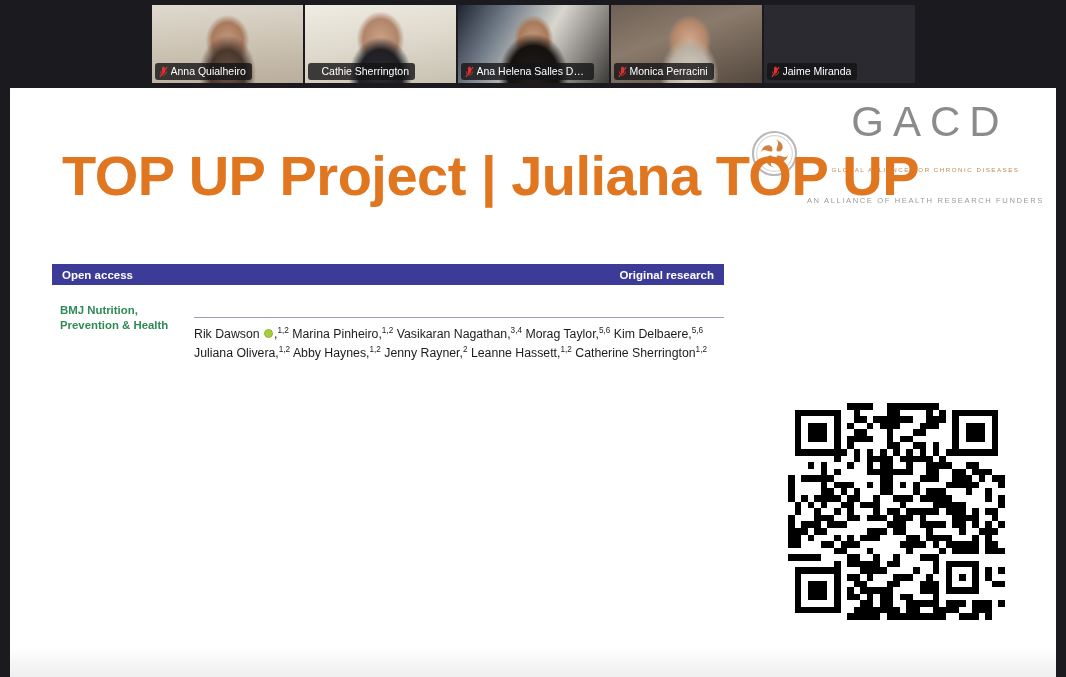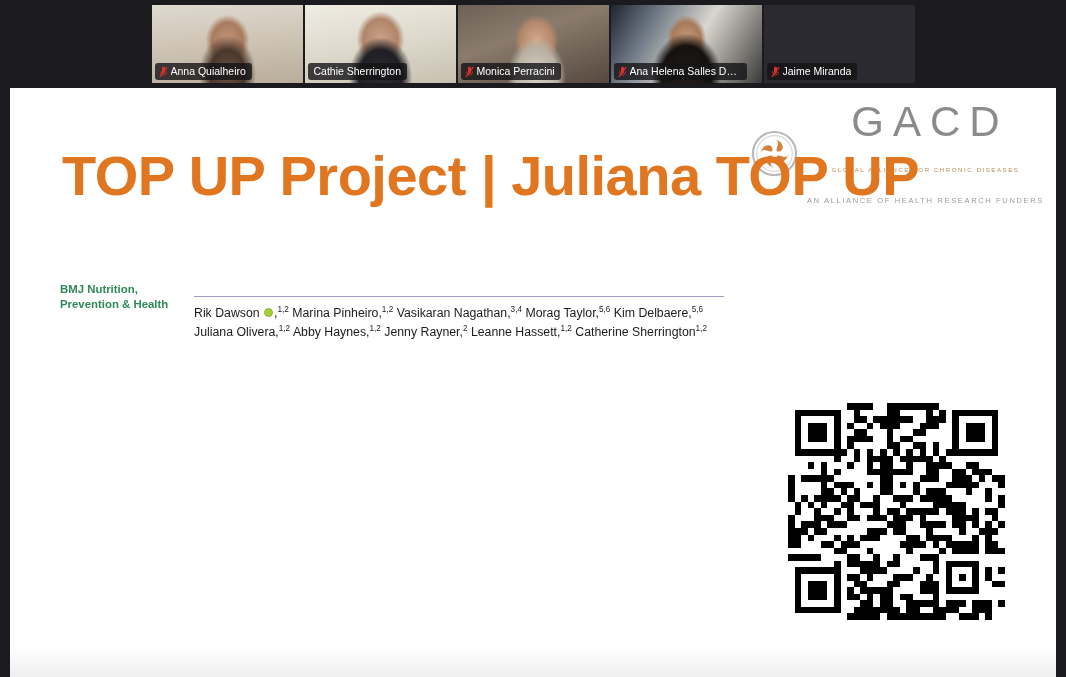--- a/index.html
+++ b/index.html
@@ -99,21 +99,21 @@
     gap: 3px;
     padding: 0 6px 0 4px;
     background: rgba(20,20,22,0.80);
     border-radius: 3px;
     color: #fff;
     font-size: 10.5px;
     line-height: 17px;
     white-space: nowrap;
     overflow: hidden;
   }
-  .vname.noicon { padding-left: 6px; }
+  .vname.noicon { padding-left: 14px; }
   .vname-text { overflow: hidden; text-overflow: ellipsis; }
 
   .mic-muted { width: 9px; height: 12px; flex: 0 0 auto; display: block; }
 
   
   .slide {
     position: absolute;
     left: 10px;
     top: 88px;
     width: 1046px;
@@ -275,40 +275,40 @@
     </div>
 
     <div class="vtile active">
       <div class="vbg bg-cathie"></div>
       <div class="vname noicon">
         <span class="vname-text">Cathie Sherrington</span>
       </div>
     </div>
 
     <div class="vtile">
+      <div class="vbg bg-ana"></div>
+      <div class="vname">
+        <svg class="mic-muted" viewBox="0 0 12 16">
+          <path d="M6 1c1.1 0 2 .9 2 2v5c0 1.1-.9 2-2 2s-2-.9-2-2V3c0-1.1.9-2 2-2z" fill="#e03030"></path>
+          <path d="M2.2 7.2v1c0 2.1 1.7 3.8 3.8 3.8s3.8-1.7 3.8-3.8v-1" stroke="#e03030" stroke-width="1.3" fill="none"></path>
+          <path d="M1.2 14.6L10.8 1.4" stroke="#e03030" stroke-width="1.6"></path>
+        </svg>
+        <span class="vname-text">Ana Helena Salles Do...</span>
+      </div>
+    </div>
+
+    <div class="vtile">
       <div class="vbg bg-monica"></div>
       <div class="vname">
         <svg class="mic-muted" viewBox="0 0 12 16">
           <path d="M6 1c1.1 0 2 .9 2 2v5c0 1.1-.9 2-2 2s-2-.9-2-2V3c0-1.1.9-2 2-2z" fill="#e03030"></path>
           <path d="M2.2 7.2v1c0 2.1 1.7 3.8 3.8 3.8s3.8-1.7 3.8-3.8v-1" stroke="#e03030" stroke-width="1.3" fill="none"></path>
           <path d="M1.2 14.6L10.8 1.4" stroke="#e03030" stroke-width="1.6"></path>
         </svg>
         <span class="vname-text">Monica Perracini</span>
-      </div>
-    </div>
-
-    <div class="vtile">
-      <div class="vbg bg-ana"></div>
-      <div class="vname">
-        <svg class="mic-muted" viewBox="0 0 12 16">
-          <path d="M6 1c1.1 0 2 .9 2 2v5c0 1.1-.9 2-2 2s-2-.9-2-2V3c0-1.1.9-2 2-2z" fill="#e03030"></path>
-          <path d="M2.2 7.2v1c0 2.1 1.7 3.8 3.8 3.8s3.8-1.7 3.8-3.8v-1" stroke="#e03030" stroke-width="1.3" fill="none"></path>
-          <path d="M1.2 14.6L10.8 1.4" stroke="#e03030" stroke-width="1.6"></path>
-        </svg>
-        <span class="vname-text">Ana Helena Salles Do...</span>
       </div>
     </div>
 
     <div class="vtile">
       <div class="vbg bg-jaime"></div>
       <div class="vname">
         <svg class="mic-muted" viewBox="0 0 12 16">
           <path d="M6 1c1.1 0 2 .9 2 2v5c0 1.1-.9 2-2 2s-2-.9-2-2V3c0-1.1.9-2 2-2z" fill="#e03030"></path>
           <path d="M2.2 7.2v1c0 2.1 1.7 3.8 3.8 3.8s3.8-1.7 3.8-3.8v-1" stroke="#e03030" stroke-width="1.3" fill="none"></path>
           <path d="M1.2 14.6L10.8 1.4" stroke="#e03030" stroke-width="1.6"></path>
@@ -337,20 +337,24 @@
         <div class="gacd-word">GACD</div>
         <div class="gacd-tag1">GLOBAL ALLIANCE FOR CHRONIC DISEASES</div>
         <div class="gacd-tag2">AN ALLIANCE OF HEALTH RESEARCH FUNDERS</div>
       </div>
     </div>
 
     <div class="slide-title">TOP UP Project | Juliana TOP UP</div>
 
     <div class="paper">
 
+      <div class="paper-bar">
+        <span>Open access</span>
+        <span>Original research</span>
+      </div>
 
       <div class="paper-body">
         <div class="journal-name">BMJ Nutrition, Prevention &amp; Health</div>
 
         <div class="paper-main">
 
           <div class="authors-rule"></div>
 
           <div class="authors"><span><span>Rik Dawson</span> <span class="orcid"></span>,<sup>1,2</sup></span> <span><span>Marina Pinheiro</span>,<sup>1,2</sup></span> <span><span>Vasikaran Nagathan</span>,<sup>3,4</sup></span> <span><span>Morag Taylor</span>,<sup>5,6</sup></span> <span><span>Kim Delbaere</span>,<sup>5,6</sup></span> <span><span>Juliana Olivera</span>,<sup>1,2</sup></span> <span><span>Abby Haynes</span>,<sup>1,2</sup></span> <span><span>Jenny Rayner</span>,<sup>2</sup></span> <span><span>Leanne Hassett</span>,<sup>1,2</sup></span> <span><span>Catherine Sherrington</span><sup>1,2</sup></span></div>
         </div>

